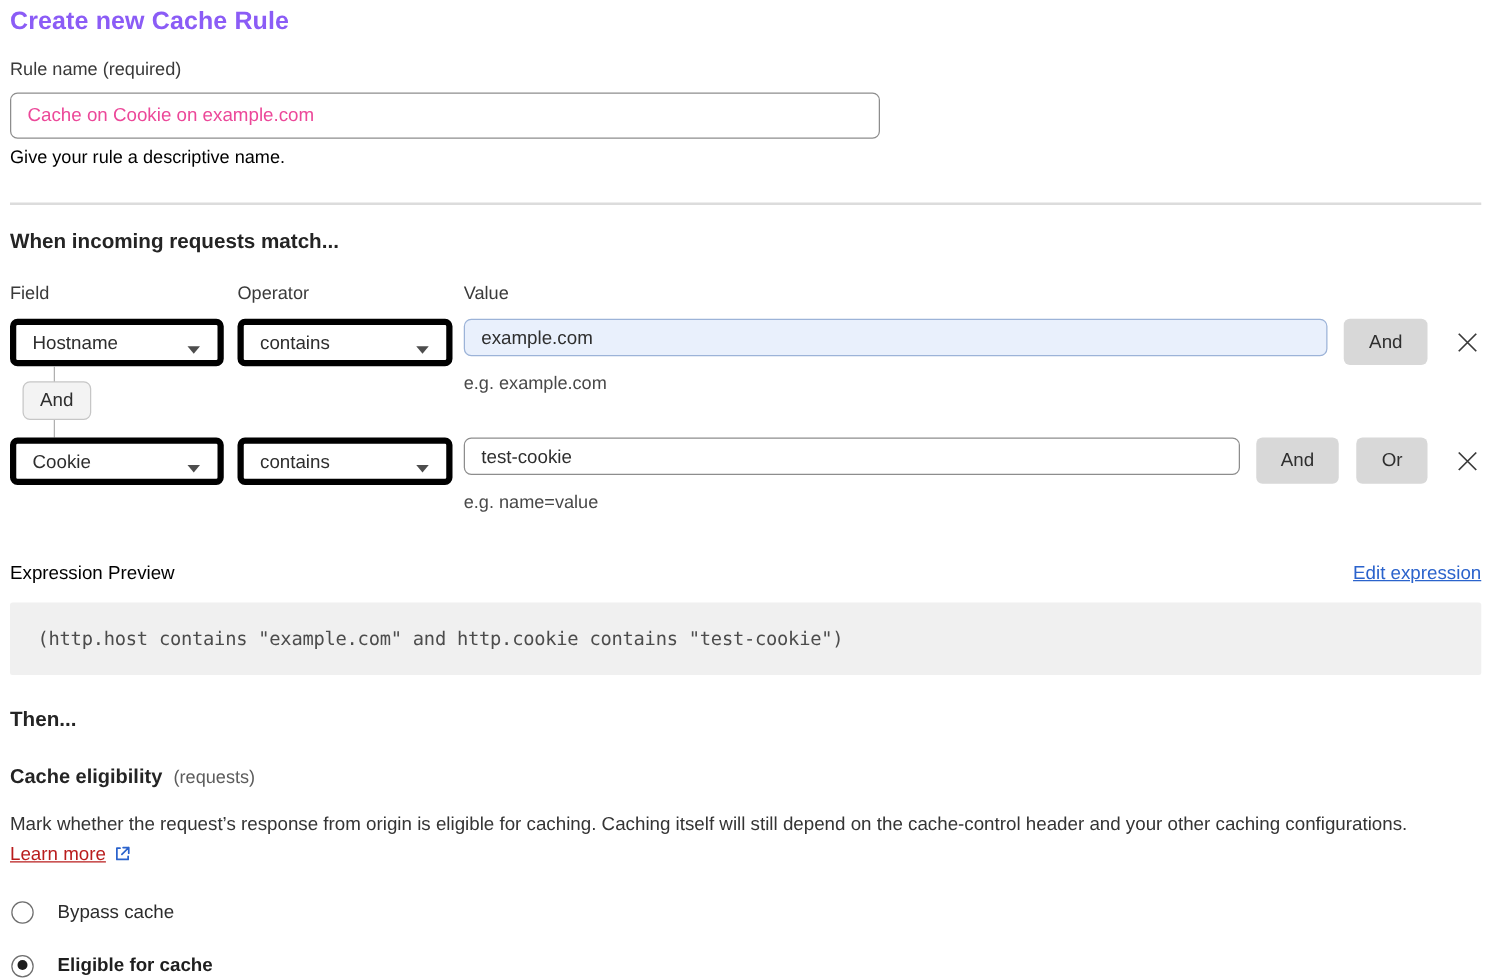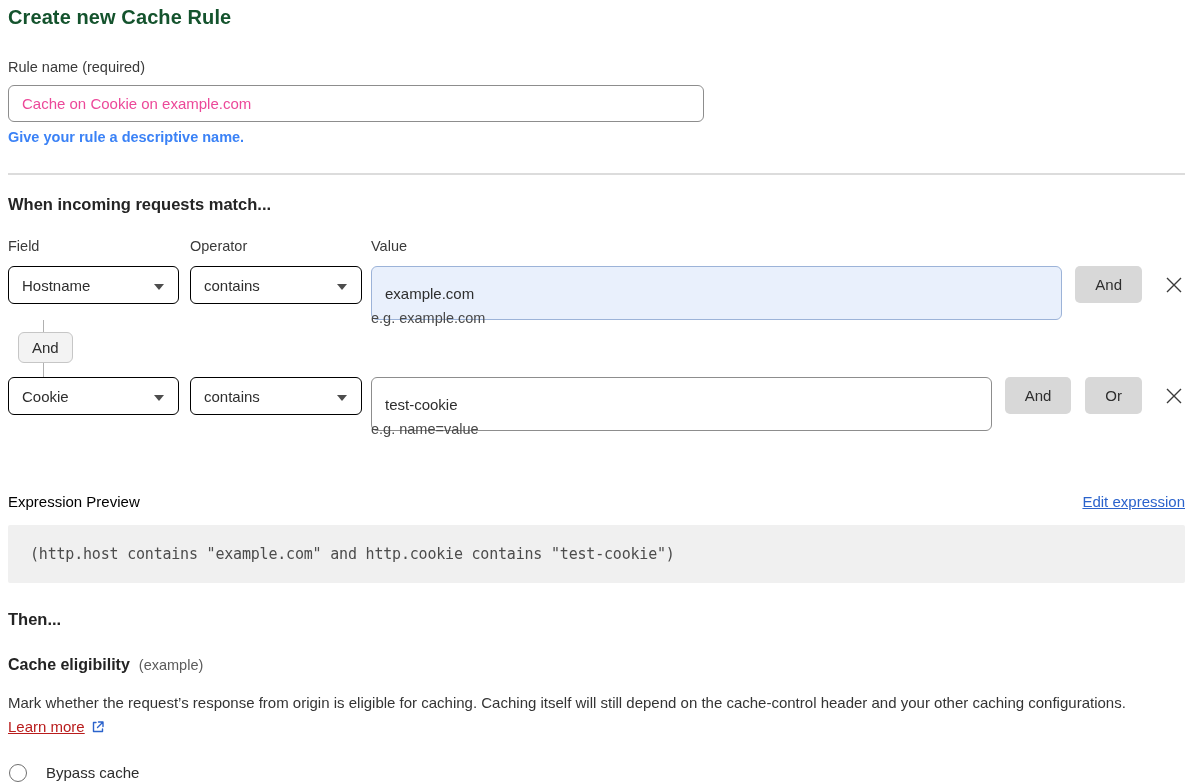--- a/index.html
+++ b/index.html
@@ -5,63 +5,63 @@
   * { box-sizing: border-box; margin: 0; padding: 0; }
   html, body { width: 1200px; height: 784px; background: #ffffff; }
   body {
     font-family: "Liberation Sans", sans-serif;
     color: #313131;
     overflow: hidden;
   }
   .page { padding: 6px 15px 0 8px; width: 1200px; }
 
   h1.page-title {
-    font-size: 20px; font-weight: 700; color: #14532d;
-    letter-spacing: .1px; margin-bottom: 30px;
+    font-size: 20px; font-weight: 700; color: #8b5cf6;
+    letter-spacing: .1px; margin-bottom: 19px;
   }
 
   
   .field-label { font-size: 14.5px; color: #3a3a3a; margin-bottom: 10px; }
   .rule-name-input {
     display: block; width: 696px; height: 37px;
     border: 1px solid #8d8d8d; border-radius: 6px;
     padding: 0 13px; font-size: 15px; color: #ec4899;
     font-family: "Liberation Sans", sans-serif; background: #fff; outline: none;
   }
-  .help-text { font-size: 14.5px; color: #3b82f6; margin-top: 7px; font-weight: bold; }
+  .help-text { font-size: 14.5px; color: #000000; margin-top: 7px; }
 
   .divider { border: 0; border-top: 2px solid #dcdcdc; margin: 28px 0 0 0; }
 
   
   h2.section-heading {
     font-size: 16.5px; font-weight: 700; color: #242424;
     margin: 20px 0 0 0;
   }
   .col-labels { display: flex; margin-top: 24px; font-size: 14.5px; color: #3a3a3a; }
   .col-labels .c1 { width: 182px; }
   .col-labels .c2 { width: 181px; }
 
   .cond-row { display: flex; align-items: flex-start; margin-top: 12px; }
   .select {
-    position: relative; height: 38px; border: 1px solid #000000; border-radius: 6px;
+    position: relative; height: 38px; border: 5px solid #000000; border-radius: 6px;
     background: #fff; display: flex; align-items: center;
     padding: 0 30px 0 13px; font-size: 15px; color: #2e2e2e; cursor: pointer;
     flex: none;
   }
   .select.w-field { width: 171px; margin-right: 11px; }
   .select.w-op   { width: 172px; margin-right: 9px; }
   .caret {
     position: absolute; right: 14px; top: 17px;
     width: 0; height: 0;
     border-left: 5px solid transparent; border-right: 5px solid transparent;
     border-top: 6px solid #4d4d4d;
   }
   .value-wrap { position: relative; flex: 1 1 auto; }
   .value-input {
-    display: block; width: 100%; height: 54px;
+    display: block; width: 100%; height: 30px;
     border: 1px solid #8d8d8d; border-radius: 6px;
     padding: 0 13px; font-size: 15px; color: #2e2e2e;
     font-family: "Liberation Sans", sans-serif; outline: none; background: #fff;
   }
   .value-input.highlight { background: #e9f0fc; border-color: #9cb3d8; }
   .value-hint {
     position: absolute; left: 0; top: 44px;
     font-size: 14.5px; color: #494949; white-space: nowrap;
   }
   .logic-btn {
@@ -209,21 +209,21 @@
   <div class="expr-header">
     <div class="expr-label">Expression Preview</div>
     <a class="edit-link">Edit expression</a>
   </div>
   <div class="expr-code">(http.host contains "example.com" and http.cookie contains "test-cookie")</div>
 
   <h2 class="then-heading">Then...</h2>
 
   <div class="elig-heading-row">
     <span class="elig-heading">Cache eligibility</span>
-    <span class="required-note">(example)</span>
+    <span class="required-note">(requests)</span>
   </div>
 
   <p class="elig-desc"><span>Mark whether the request’s response from origin is eligible for caching. Caching itself will still depend on the cache-control header and your other caching configurations.</span>
     <a class="learn-link">Learn more</a><span class="ext-icon"><svg width="14" height="14" viewBox="0 0 14 14">
           <path d="M5 2.5 H2.5 V11.5 H11.5 V9" stroke="#2b63cc" stroke-width="1.4" fill="none" stroke-linecap="round" stroke-linejoin="round"></path>
           <path d="M7.5 2 H12 V6.5 M12 2 L6.5 7.5" stroke="#2b63cc" stroke-width="1.4" fill="none" stroke-linecap="round" stroke-linejoin="round"></path>
         </svg></span></p>
 
   <div class="radio-group">
     <div class="radio-item">

